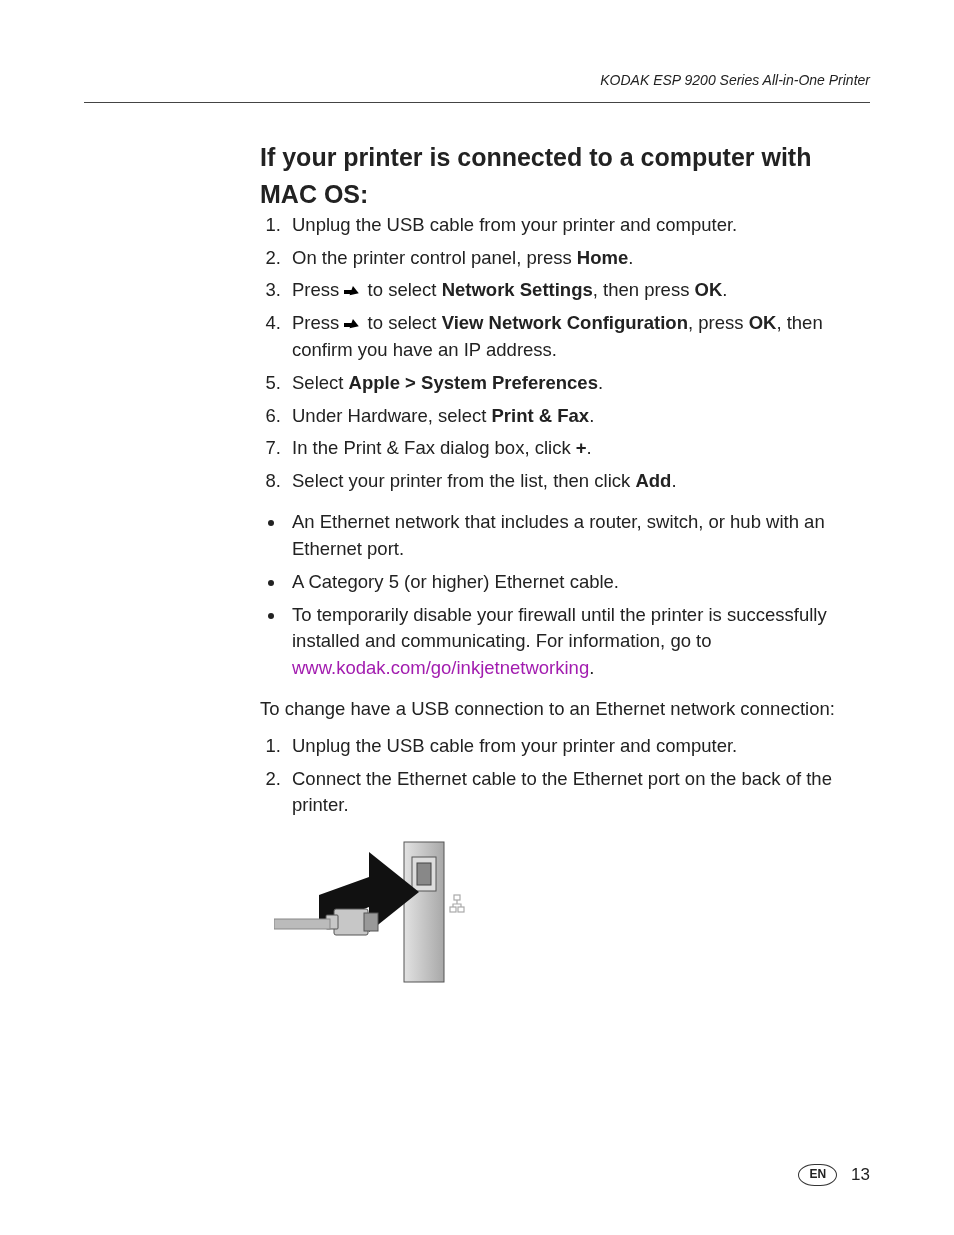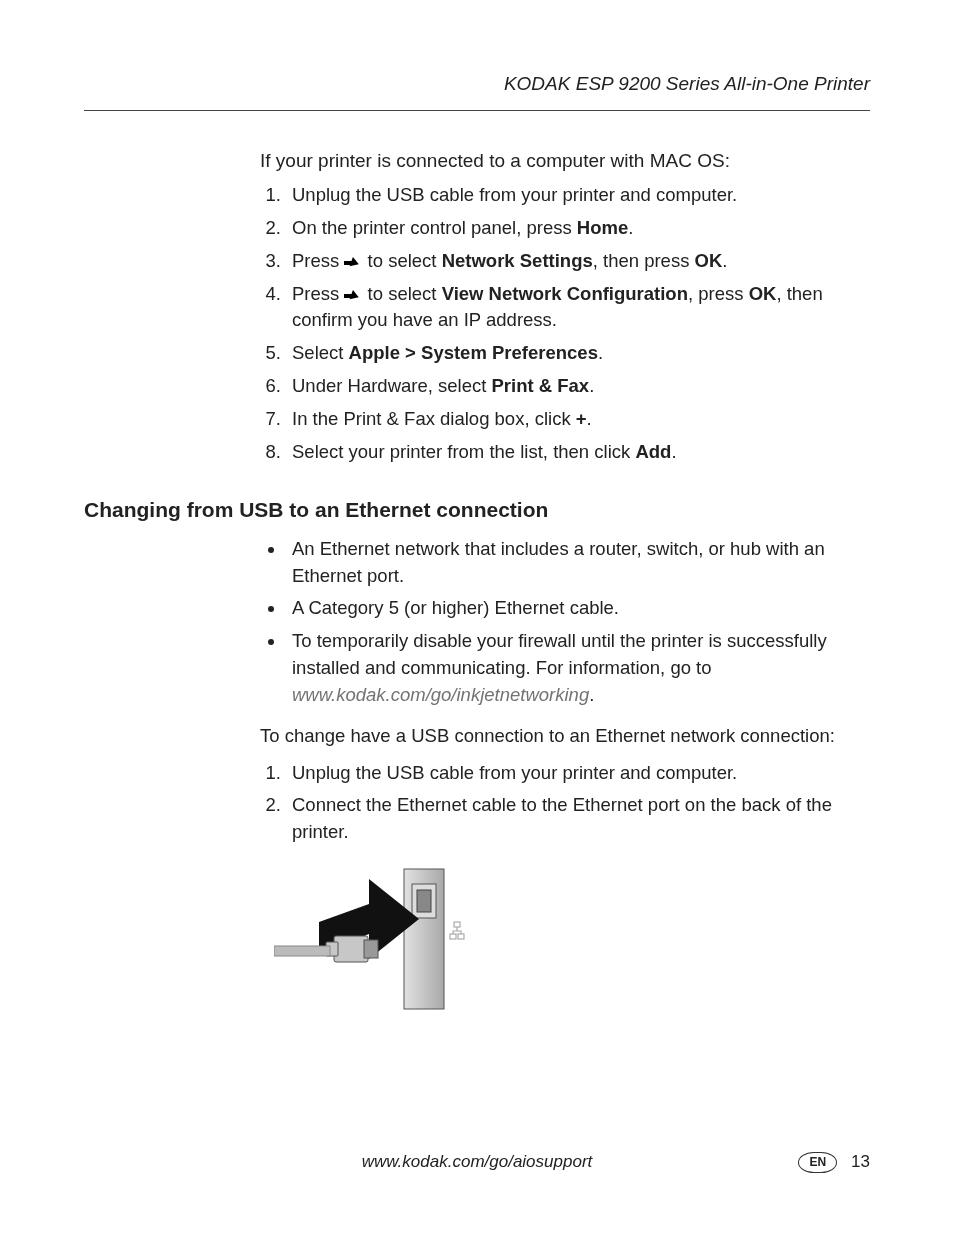--- a/index.html
+++ b/index.html
@@ -15,41 +15,41 @@
     box-sizing: border-box;
     padding: 70px 84px 40px 84px;
     position: relative;
     font-size: 18.5px;
     line-height: 1.45;
   }
   .header-line {
     border-bottom: 1px solid #444;
     text-align: right;
     font-style: italic;
-    font-size: 19px;
+    font-size: 14px;
     padding-bottom: 12px;
     margin-bottom: 36px;
   }
   .indent-block { margin-left: 176px; }
   .sub-heading {
-    font-weight: 400;
-    font-size: 19px;
-    margin-bottom: 8px;
+    font-weight: 700;
+    font-size: 25px;
+    margin-bottom: 0;
   }
   ol.num { margin: 0 0 14px 0; padding-left: 26px; }
   ol.num li { padding-left: 6px; margin-bottom: 6px; }
   ul.bul { margin: 0 0 14px 0; padding-left: 26px; list-style: disc; }
   ul.bul li { padding-left: 6px; margin-bottom: 6px; }
   .bold { font-weight: 700; }
   .section-heading {
     font-weight: 700;
     font-size: 21px;
     margin: 30px 0 10px 0;
   }
-  a.doclink { color: #737373; text-decoration: none; font-style: italic; }
+  a.doclink { color: #a21caf; text-decoration: none; }
   .down-arrow-icon {
     display: inline-block;
     width: 18px; height: 10px;
     vertical-align: -1px;
     position: relative;
   }
   .down-arrow-icon::before {
     content: "";
     position: absolute;
     left: 0; top: 3px;
@@ -124,21 +124,20 @@
       </li>
       <li>
         <span>In the Print &amp; Fax dialog box, click </span><span class="bold">+</span><span>.</span>
       </li>
       <li>
         <span>Select your printer from the list, then click </span><span class="bold">Add</span><span>.</span>
       </li>
     </ol>
   </div>
 
-  <div class="section-heading">Changing from USB to an Ethernet connection</div>
 
   <div class="indent-block">
     <ul class="bul">
       <li><span>An Ethernet network that includes a router, switch, or hub with an Ethernet port.</span></li>
       <li><span>A Category 5 (or higher) Ethernet cable.</span></li>
       <li>
         <span>To temporarily disable your firewall until the printer is successfully installed and communicating. For information, go to </span><a class="doclink">www.kodak.com/go/inkjetnetworking</a><span>.</span>
       </li>
     </ul>
     <p class="para">To change have a USB connection to an Ethernet network connection:</p>
@@ -174,20 +173,19 @@
             <stop offset="0" stop-color="#e2e2e2"></stop>
             <stop offset="1" stop-color="#a8a8a8"></stop>
           </linearGradient>
         </defs>
       </svg>
     </div>
 
   </div>
 
   <div class="footer">
-    <span>www.kodak.com/go/aiosupport</span>
     <span class="pagegroup">
       <span class="lang-badge">EN</span>
       <span>13</span>
     </span>
   </div>
 
 </div>
 
 </body></html>

